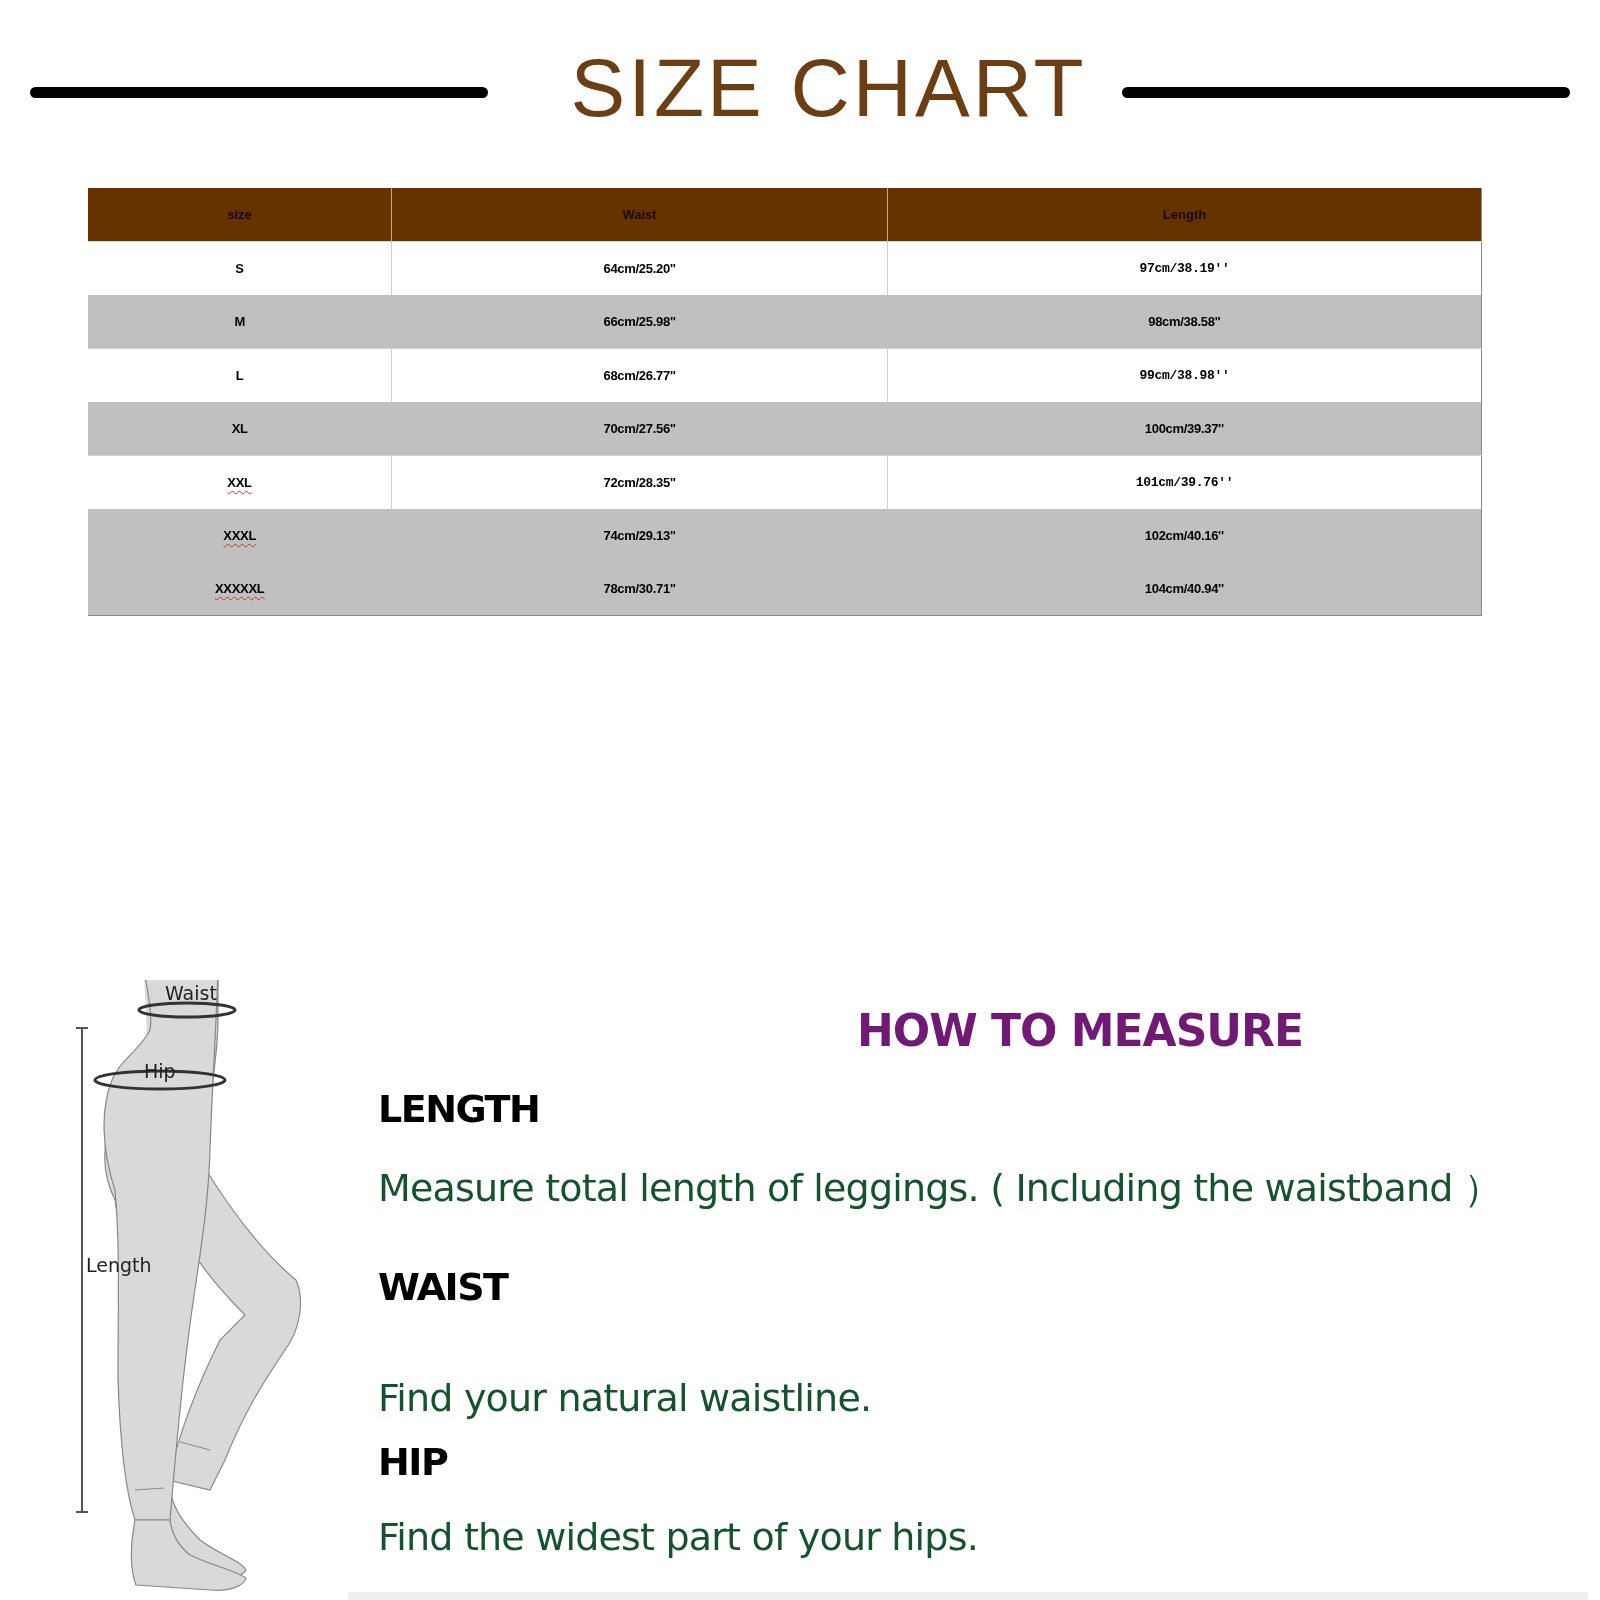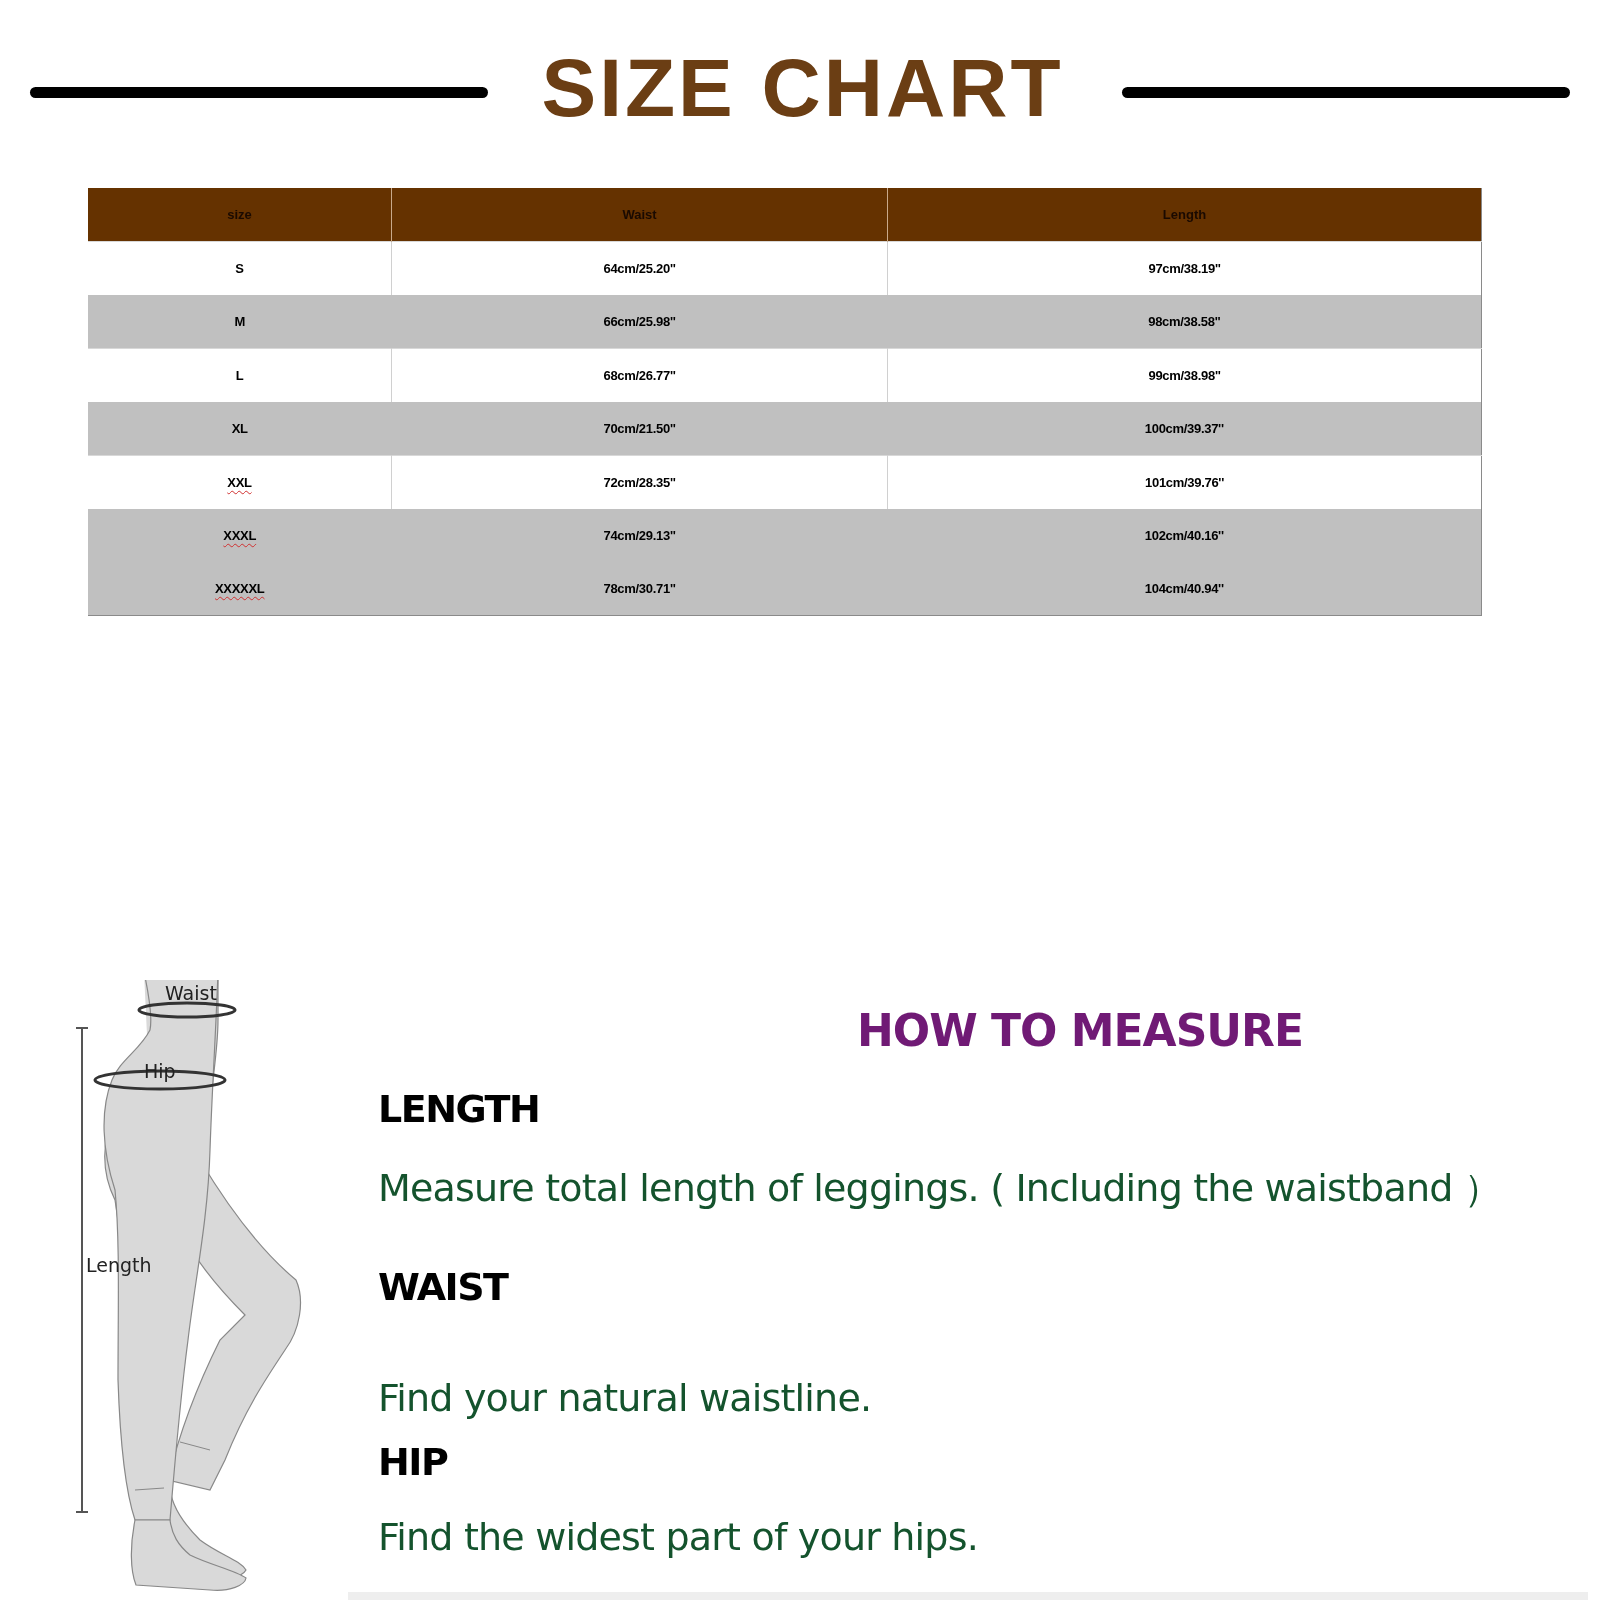--- a/index.html
+++ b/index.html
@@ -4,38 +4,38 @@
 <style>
   html, body { margin: 0; padding: 0; }
   body {
     width: 1600px; height: 1600px; background: #ffffff; position: relative; overflow: hidden;
     font-family: "Liberation Sans", sans-serif; color: #000;
   }
   .hr-line { position: absolute; top: 87px; height: 11px; background: #000; border-radius: 6px; }
   .hr-left { left: 30px; width: 458px; }
   .hr-right { left: 1122px; width: 448px; }
   .title {
-    position: absolute; top: 38px; left: 500px; width: 605px; text-align: center;
-    font-size: 82px; font-weight: bold; color: #6b3e14; letter-spacing: 3px; line-height: 100px;
+    position: absolute; top: 38px; left: 526px; width: 605px; text-align: center;
+    font-size: 82px; font-weight: normal; color: #6b3e14; letter-spacing: 3px; line-height: 100px;
   }
   .size-table {
     position: absolute; top: 188px; left: 88px; width: 1394px;
     border-collapse: collapse; border-right: 1px solid #8a8a8a; border-bottom: 1px solid #8a8a8a;
   }
   .size-table th {
     background: #653200; color: #1a0a00; font-weight: bold; font-size: 13px;
     height: 53px; padding: 0; text-align: center; border-right: 1px solid #c9a98a;
   }
   .size-table th:last-child { border-right: none; }
   .size-table td {
     height: 53px; padding: 0; text-align: center; font-size: 13px; font-weight: bold;
     font-family: "Liberation Sans", sans-serif; letter-spacing: -0.3px;
   }
   .size-table tr.odd td { background: #ffffff; border-right: 1px solid #d0d0d0; border-top: 1px solid #d8d8d8; }
-  .size-table tr.odd td:last-child { border-right: none; }
+  .size-table tr.odd td:last-child { border-right: none; font-family: Liberation Mono, monospace; }
   .size-table tr.even td { background: #c0c0c0; }
   .col-size { width: 303px; }
   .col-waist { width: 495px; }
   .squiggle { text-decoration: underline wavy #d03030; text-decoration-thickness: 1px; text-underline-offset: 3px; margin-top: 16px; }
   .figure { position: absolute; left: 60px; top: 980px; width: 290px; height: 620px; }
   .fig-label { position: absolute; font-family: "DejaVu Sans", sans-serif; font-size: 19px; color: #222; }
   .howto-title {
     position: absolute; top: 1005px; left: 800px; width: 560px; text-align: center;
     font-family: "DejaVu Sans", sans-serif; font-weight: bold; font-size: 44px; letter-spacing: -1px; color: #701a75;
   }
@@ -75,21 +75,21 @@
       <td>66cm/25.98''</td>
       <td>98cm/38.58''</td>
     </tr>
     <tr class="odd">
       <td>L</td>
       <td>68cm/26.77''</td>
       <td>99cm/38.98''</td>
     </tr>
     <tr class="even">
       <td>XL</td>
-      <td>70cm/21.50''</td>
+      <td>70cm/27.56''</td>
       <td>100cm/39.37''</td>
     </tr>
     <tr class="odd">
       <td><span class="squiggle">XXL</span></td>
       <td>72cm/28.35''</td>
       <td>101cm/39.76''</td>
     </tr>
     <tr class="even">
       <td><span class="squiggle">XXXL</span></td>
       <td>74cm/29.13''</td>

